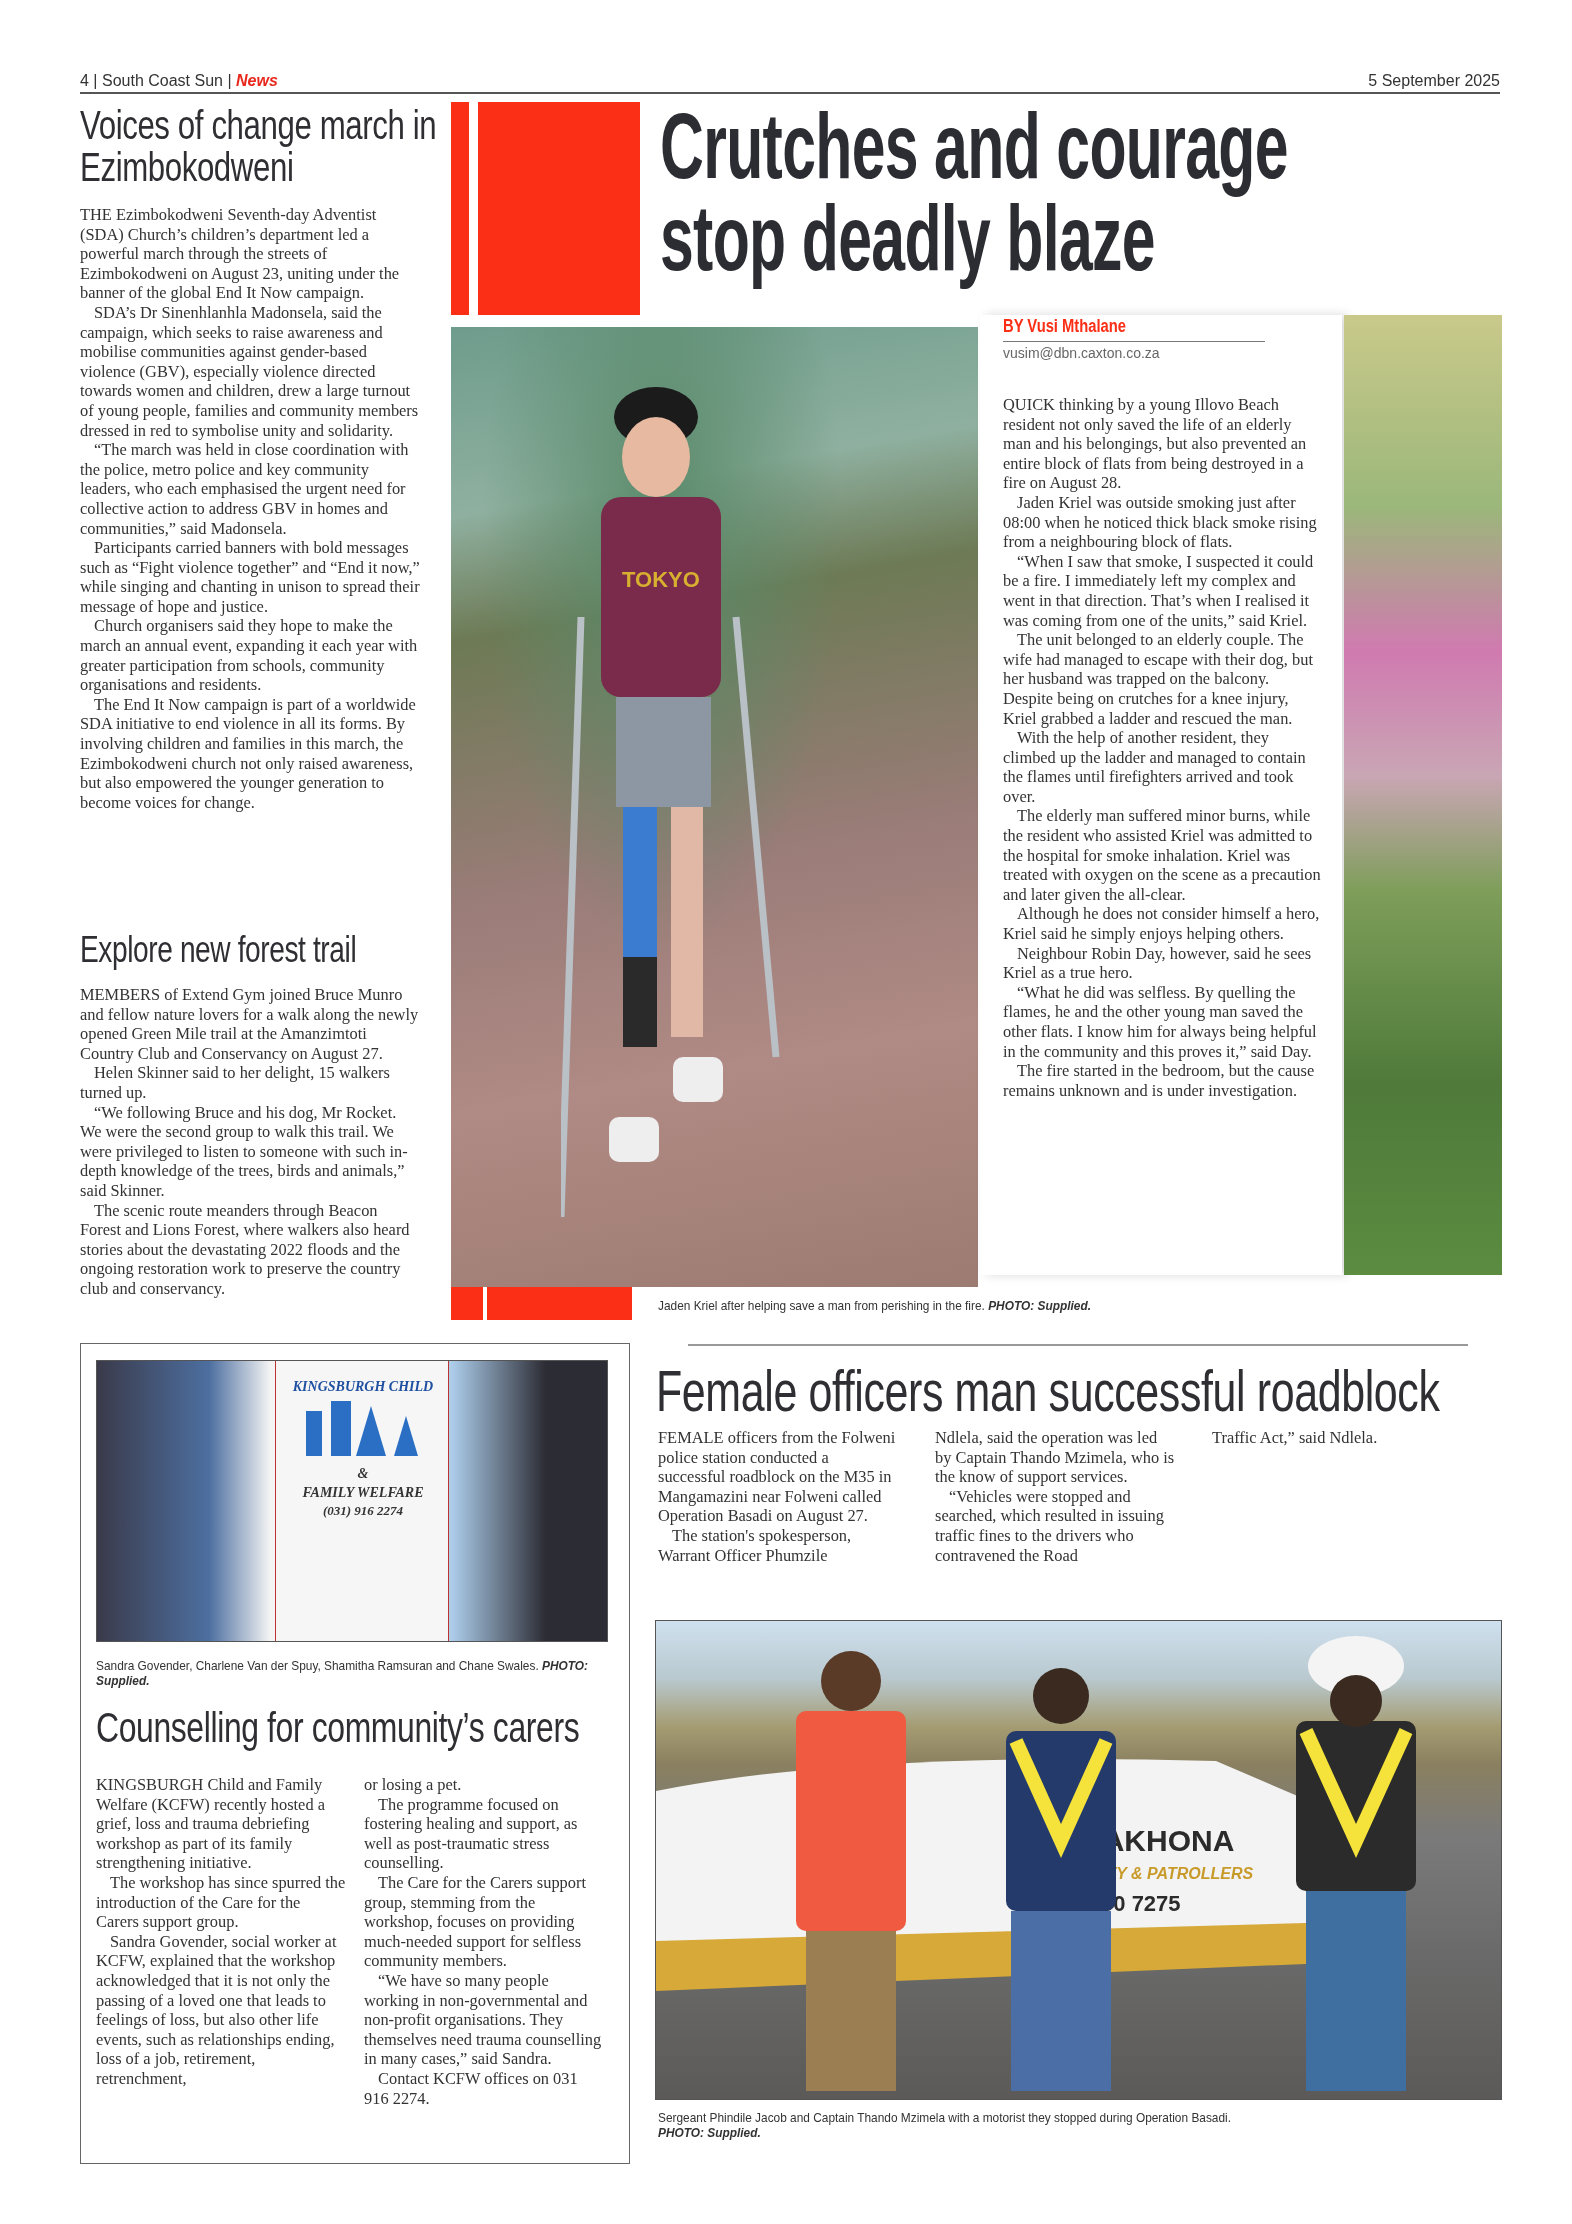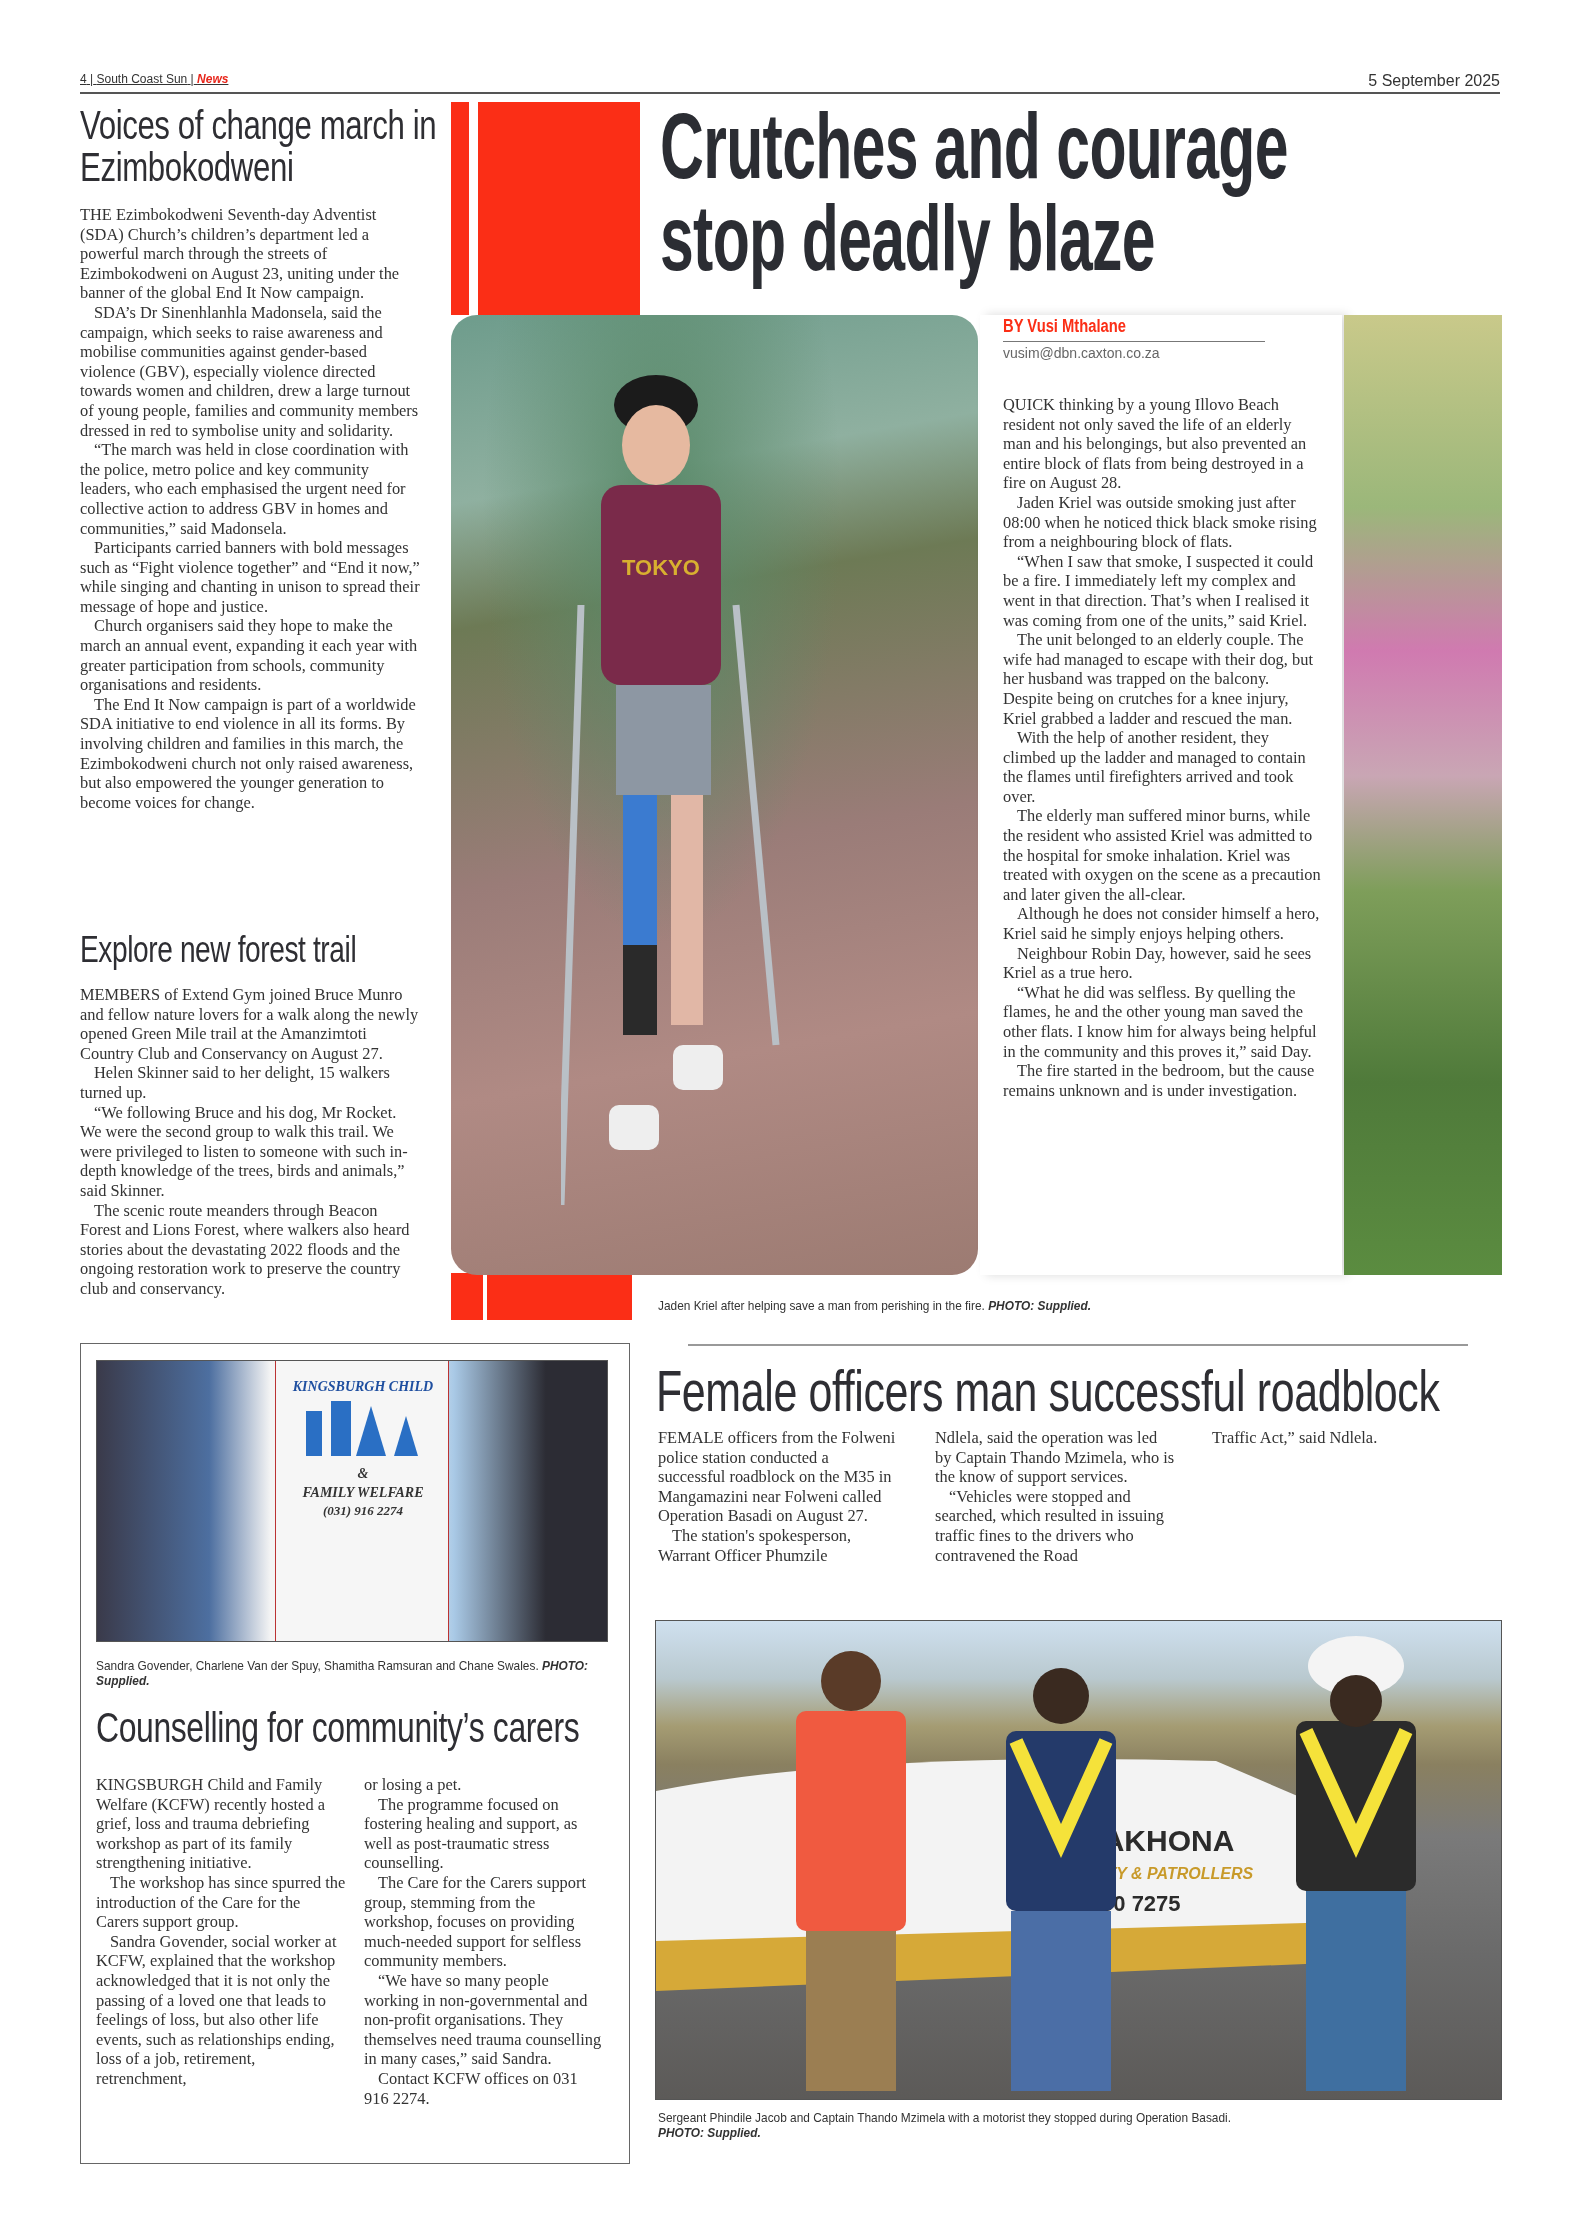--- a/index.html
+++ b/index.html
@@ -4,21 +4,21 @@
 <style>
   * { box-sizing: border-box; margin: 0; padding: 0; }
   body { width: 1572px; height: 2224px; background: #ffffff; position: relative; overflow: hidden; color: #2b2b2b; }
   .abs { position: absolute; }
   .serif { font-family: "Liberation Serif", "DejaVu Serif", serif; }
   .sans { font-family: "Liberation Sans", "DejaVu Sans", sans-serif; }
   .cond { font-family: "Liberation Sans Narrow", "Liberation Sans", sans-serif; }
 
   
   .masthead { left: 80px; top: 70px; width: 1420px; height: 24px; border-bottom: 2px solid #555; }
-  .masthead .left { position: absolute; left: 0; top: 2px; font-size: 12px; color: #333; text-decoration: underline; }
+  .masthead .left { position: absolute; left: 0; top: 2px; font-size: 16px; color: #333; }
   .masthead .section { color: #e8261b; font-weight: bold; font-style: italic; }
   .masthead .right { position: absolute; right: 0; top: 2px; font-size: 16px; color: #333; }
 
   
   .bodytext { font-size: 16.4px; line-height: 19.6px; color: #333; }
   .bodytext p { text-indent: 14px; }
   .bodytext p.first { text-indent: 0; }
 
   .headline-light { font-weight: normal; color: #2e2e33; letter-spacing: -0.5px; transform-origin: left top; }
 
@@ -29,24 +29,24 @@
   .forest-body { left: 80px; top: 985px; width: 340px; }
 
   
   .red { background: #fb2e16; }
 
   
   .main-head { left: 660px; top: 100px; font-size: 92px; line-height: 92px; font-weight: bold; color: #2b2d33; transform: scaleX(0.66); transform-origin: left top; width: 1300px; letter-spacing: -1px; }
 
   
   .photo { overflow: hidden; }
-  .photo-jaden { left: 451px; top: 315px; width: 527px; height: 960px;
+  .photo-jaden { left: 451px; top: 327px; width: 527px; height: 960px;
     background:
       radial-gradient(ellipse at 40% 20%, #5a8a6a 0%, transparent 40%),
-      linear-gradient(170deg, #6e9c8c 0%, #8fb0a0 18%, #6d7a55 30%, #9a7c78 55%, #b08a84 75%, #9c7b72 100%); border-radius: 26px; }
+      linear-gradient(170deg, #6e9c8c 0%, #8fb0a0 18%, #6d7a55 30%, #9a7c78 55%, #b08a84 75%, #9c7b72 100%); }
   .photo-jaden .person { position: absolute; left: 110px; top: 30px; width: 220px; height: 900px; }
   .photo-garden { left: 1344px; top: 315px; width: 158px; height: 960px;
     background: linear-gradient(180deg, #c9c98a 0%, #9bb77a 20%, #d07ab0 35%, #c9a6b4 48%, #7e9e5a 60%, #4f7a3a 80%, #5b8c40 100%); }
   .story-panel { left: 980px; top: 315px; width: 362px; height: 960px; background: #fff; box-shadow: 6px 0 10px rgba(0,0,0,0.15); }
   .byline { left: 1003px; top: 316px; font-size: 18px; font-weight: bold; color: #fb2e16; transform: scaleX(0.82); transform-origin: left top; }
   .byline-rule { left: 1003px; top: 341px; width: 262px; height: 1px; background: #777; }
   .email { left: 1003px; top: 345px; font-size: 14px; color: #666; }
   .main-body { left: 1003px; top: 395px; width: 320px; }
 
   .caption { font-size: 13.5px; color: #333; transform: scaleX(0.88); transform-origin: left top; white-space: nowrap; }

